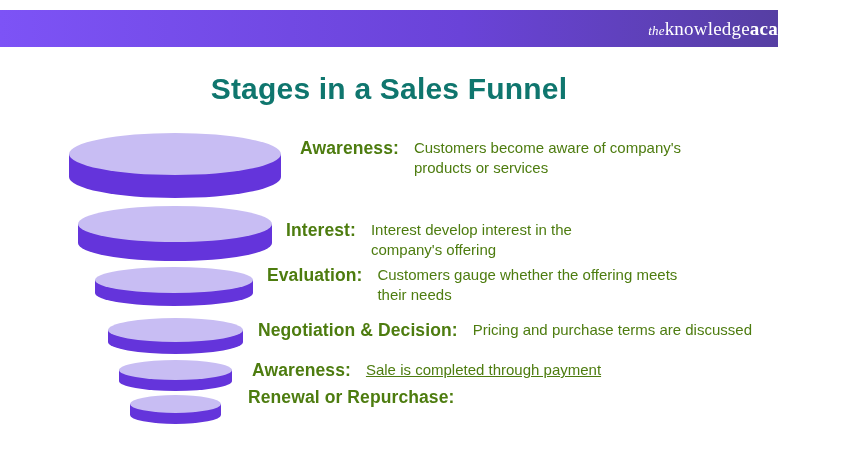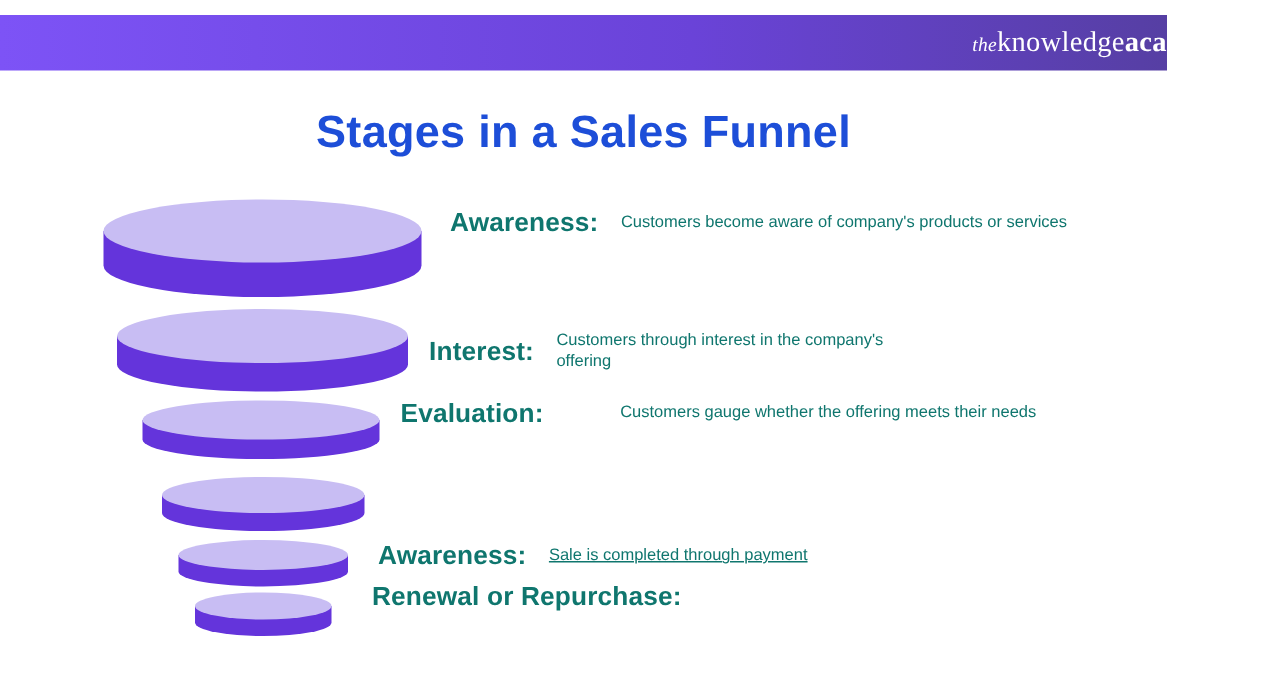--- a/index.html
+++ b/index.html
@@ -20,21 +20,21 @@
     color:#ffffff;font-family:"Liberation Serif","DejaVu Serif",serif;
     font-size:19px;white-space:nowrap;letter-spacing:.2px;
   }
   .logo-the{font-style:italic;font-size:13px;}
   .logo-knowledge{font-weight:400;}
   .logo-academy{font-weight:700;}
 
   
   .title{
     position:absolute;left:0;top:72px;width:100%;
-    text-align:center;font-size:30px;font-weight:800;color:#1d4ed8;
+    text-align:center;font-size:30px;font-weight:800;color:#0f766e;
     letter-spacing:.2px;
   }
 
   
   .disk{position:absolute;}
   .disk .cap{
     position:absolute;left:0;top:0;width:100%;height:calc(var(--ry) * 2);
     background:#c8bdf3;border-radius:50%;z-index:2;
   }
   .disk .body{
@@ -43,26 +43,26 @@
     border-radius:0 0 50% 50% / 0 0 var(--ry) var(--ry);z-index:1;
   }
   .d1{left:69px; top:133px; width:212px; height:65px; --ry:21px;}
   .d2{left:78px; top:206px; width:194px; height:55px; --ry:18px;}
   .d3{left:95px; top:267px; width:158px; height:39px; --ry:13px;}
   .d4{left:108px;top:318px; width:135px; height:36px; --ry:12px;}
   .d5{left:119px;top:360px; width:113px; height:31px; --ry:10px;}
   .d6{left:130px;top:395px; width:91px;  height:29px; --ry:9px;}
 
   
-  .row{position:absolute;display:flex;align-items:center;gap:15px;color:#0f766e;}
+  .row{position:absolute;display:flex;align-items:flex-start;gap:15px;color:#4d7c0f;}
   .row .lbl{font-weight:700;font-size:17.5px;white-space:nowrap;letter-spacing:.1px;}
-  .row .dsc{font-size:11px;line-height:1.3;}
+  .row .dsc{font-size:15px;line-height:1.3;}
   .r1{left:300px;top:138px;} .r1 .dsc{width:312px;}
   .r2{left:286px;top:220px;} .r2 .dsc{width:252px;}
-  .r3{left:267px;top:265px;} .r3 .dsc{width:300px;margin-left:36px;}
+  .r3{left:267px;top:265px;} .r3 .dsc{width:300px;}
   .r4{left:258px;top:320px;} .r4 .dsc{white-space:nowrap;}
   .r5{left:252px;top:360px;} .r5 .dsc{white-space:nowrap;text-decoration:underline;}
   .r6{left:248px;top:387px;flex-direction:column;} .r6 .dsc{width:248px;}
 </style>
 </head>
 <body>
 
 <div class="canvas">
 
   <div class="logo-bar">
@@ -97,25 +97,29 @@
     <div class="body"></div>
     <div class="cap"></div>
   </div>
 
   <div class="row r1">
     <span class="lbl">Awareness:</span>
     <span class="dsc">Customers become aware of company's products or services</span>
   </div>
   <div class="row r2">
     <span class="lbl">Interest:</span>
-    <span class="dsc">Customers through interest in the company's offering</span>
+    <span class="dsc">Interest develop interest in the company's offering</span>
   </div>
   <div class="row r3">
     <span class="lbl">Evaluation:</span>
     <span class="dsc">Customers gauge whether the offering meets their needs</span>
+  </div>
+  <div class="row r4">
+    <span class="lbl">Negotiation &amp; Decision:</span>
+    <span class="dsc">Pricing and purchase terms are discussed</span>
   </div>
   <div class="row r5">
     <span class="lbl">Awareness:</span>
     <span class="dsc">Sale is completed through payment</span>
   </div>
   <div class="row r6">
     <span class="lbl">Renewal or Repurchase:</span>
   </div>
 
 </div>

